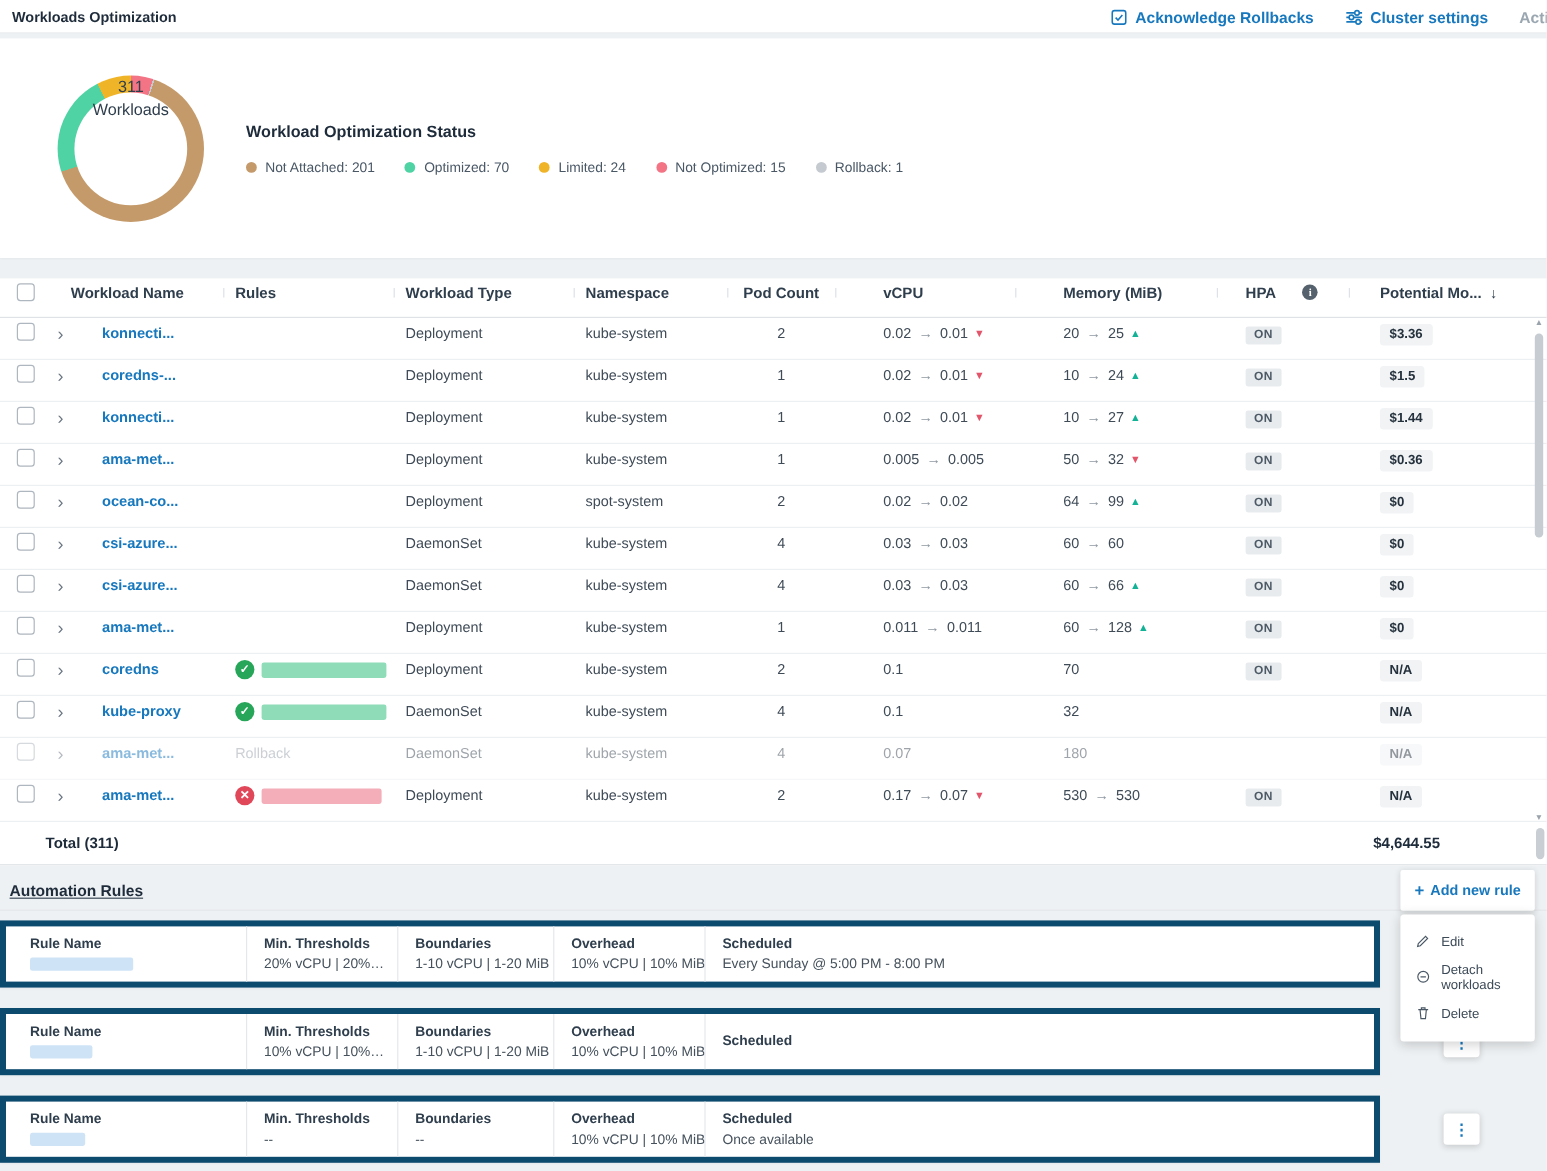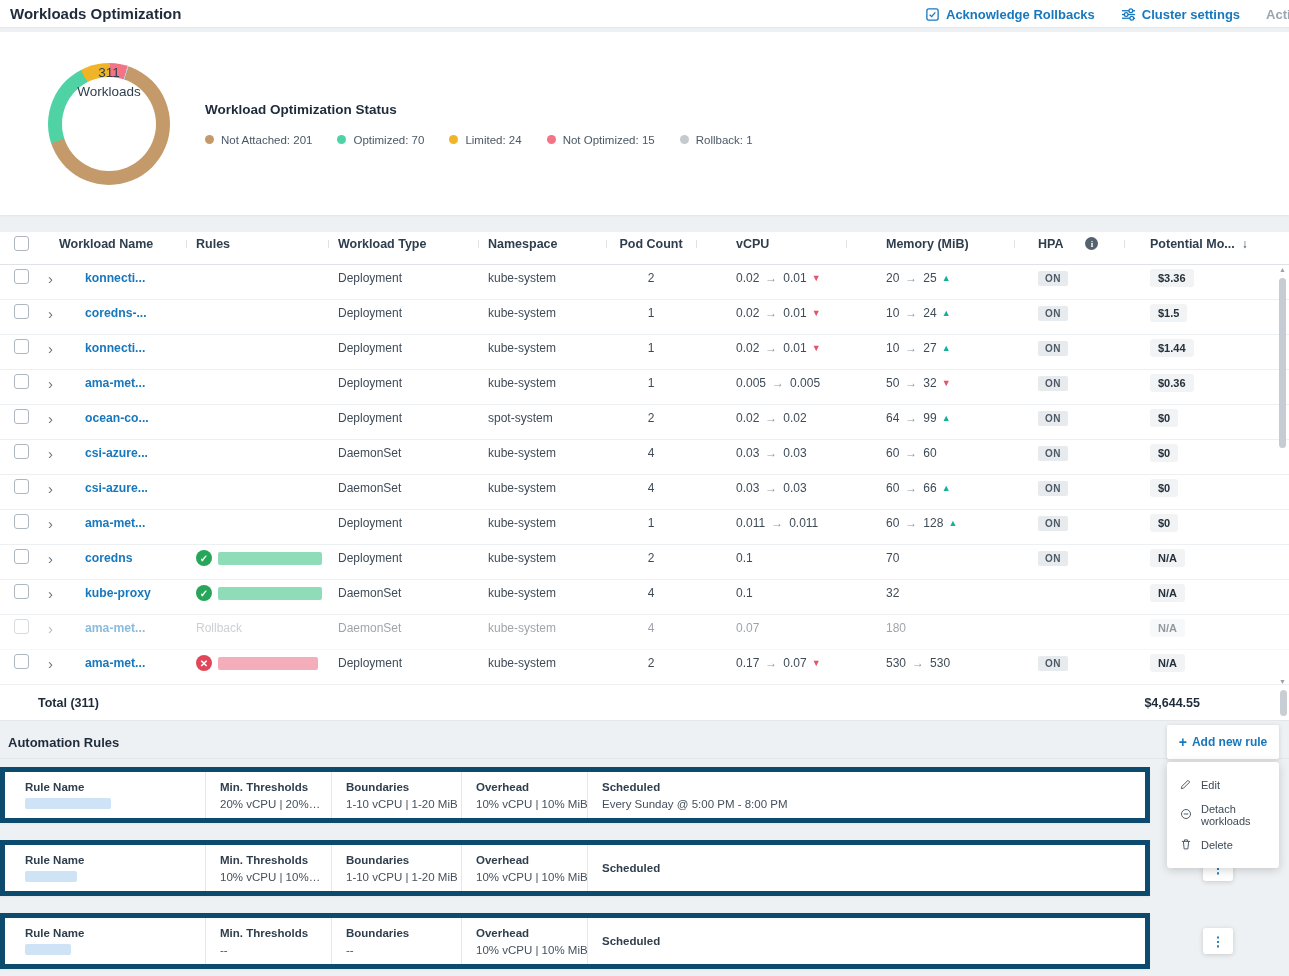--- a/index.html
+++ b/index.html
@@ -8,21 +8,21 @@
     font-family: "Liberation Sans", sans-serif;
     background:#eef1f3;
     color:#3c4a57;
   }
   
   .topbar {
     position:relative; height:28px; background:#fff;
     border-bottom:1px solid #e5e8eb;
     display:flex; align-items:center; padding:0 10px;
   }
-  .page-title { font-size:15px; font-weight:700; color:#1e2b3a;text-align:right; }
+  .page-title { font-size:12px; font-weight:700; color:#1e2b3a;text-align:right; }
   .top-actions {
     position:absolute; left:925px; top:0; height:28px;
     display:flex; align-items:center; gap:26px; white-space:nowrap;
   }
   .top-link { display:flex; align-items:center; gap:6px; color:#1778be; font-size:13px; font-weight:700; cursor:pointer; text-decoration:none; }
   .top-link svg { display:block; }
   .top-link.dim { color:#9aa6b0; }
   
   .summary-card {
     margin-top:4px; background:#fff; height:183px;
@@ -118,21 +118,21 @@
   .total-label { margin-left:38px; }
   .total-value { margin-left:auto; margin-right:89px; }
   .mini-scroll { position:absolute; right:2px; top:5px; width:7px; height:26px; background:#c9ced4; border-radius:4px; cursor:pointer; }
   .vscroll { position:absolute; right:2px; top:36px; bottom:38px; width:9px; z-index:4; }
   .vscroll .sarrow { position:absolute; left:0; right:0; text-align:center; font-size:7px; color:#9aa2ab; }
   .sarrow.up { top:-2px; } .sarrow.up::before{ content:'\25B2'; }
   .sarrow.dn { bottom:-2px; } .sarrow.dn::before{ content:'\25BC'; }
   .vthumb { position:absolute; left:1px; top:10px; width:7px; height:170px; background:#c6ccd2; border-radius:4px; cursor:pointer; }
   
   .automation { position:relative; margin-top:6px; }
-  .auto-head { height:32px; display:flex; align-items:center; border-bottom:1px solid #e3e7ea; }
+  .auto-head { height:32px; display:flex; align-items:center; border-bottom:1px solid #e3e7ea;text-decoration:underline; }
   .auto-title { font-size:13px; font-weight:700; color:#1e2b3a; margin-left:8px; }
   .rules-col { margin-top:8px; display:flex; flex-direction:column; gap:17px; width:1150px; }
   .rule-card {
     background:#fff; height:56px; display:flex; align-items:stretch;
     border:5px solid #0c4a6e; box-shadow:0 1px 2px rgba(0,0,0,.04);
   }
   .rc-col { padding:9px 14px; display:flex; flex-direction:column; gap:5px; justify-content:center; }
   .rc-col + .rc-col { border-left:1px solid #e4e8eb; }
   .rc-name { width:200px; padding-left:20px; }
   .rc-thr { width:126px; } .rc-bnd { width:130px; } .rc-ovh { width:126px; } .rc-sch { flex:1; }
@@ -686,20 +686,21 @@
     <div class="rc-col rc-bnd">
       <span class="rc-label">Boundaries</span>
       <span class="rc-value">--</span>
     </div>
     <div class="rc-col rc-ovh">
       <span class="rc-label">Overhead</span>
       <span class="rc-value">10% vCPU | 10% MiB</span>
     </div>
     <div class="rc-col rc-sch">
       <span class="rc-label">Scheduled</span>
+      <span class="rc-value">Once available</span>
     </div>
   </div>
 </div>
 
   <div class="rail">
     <div class="add-box">
       <span class="plus"></span>
       <span>Add new rule</span>
     </div>
     <div class="menu">

